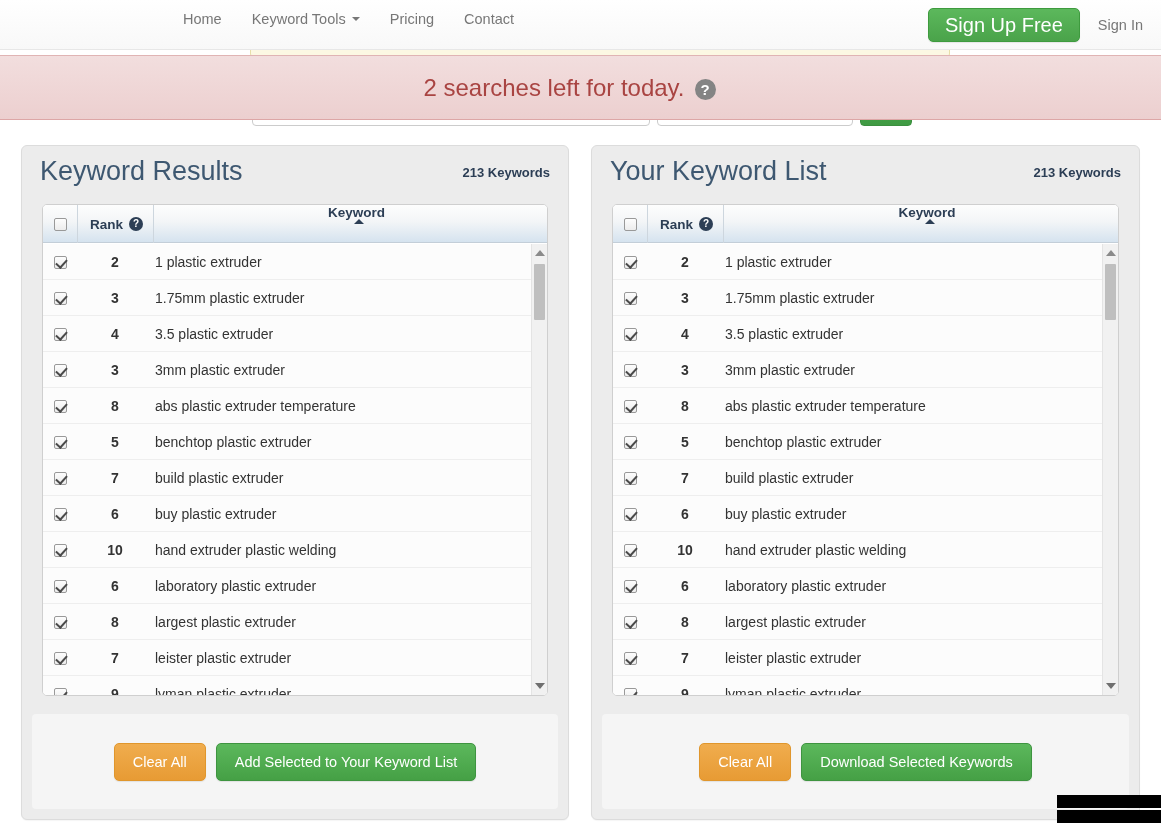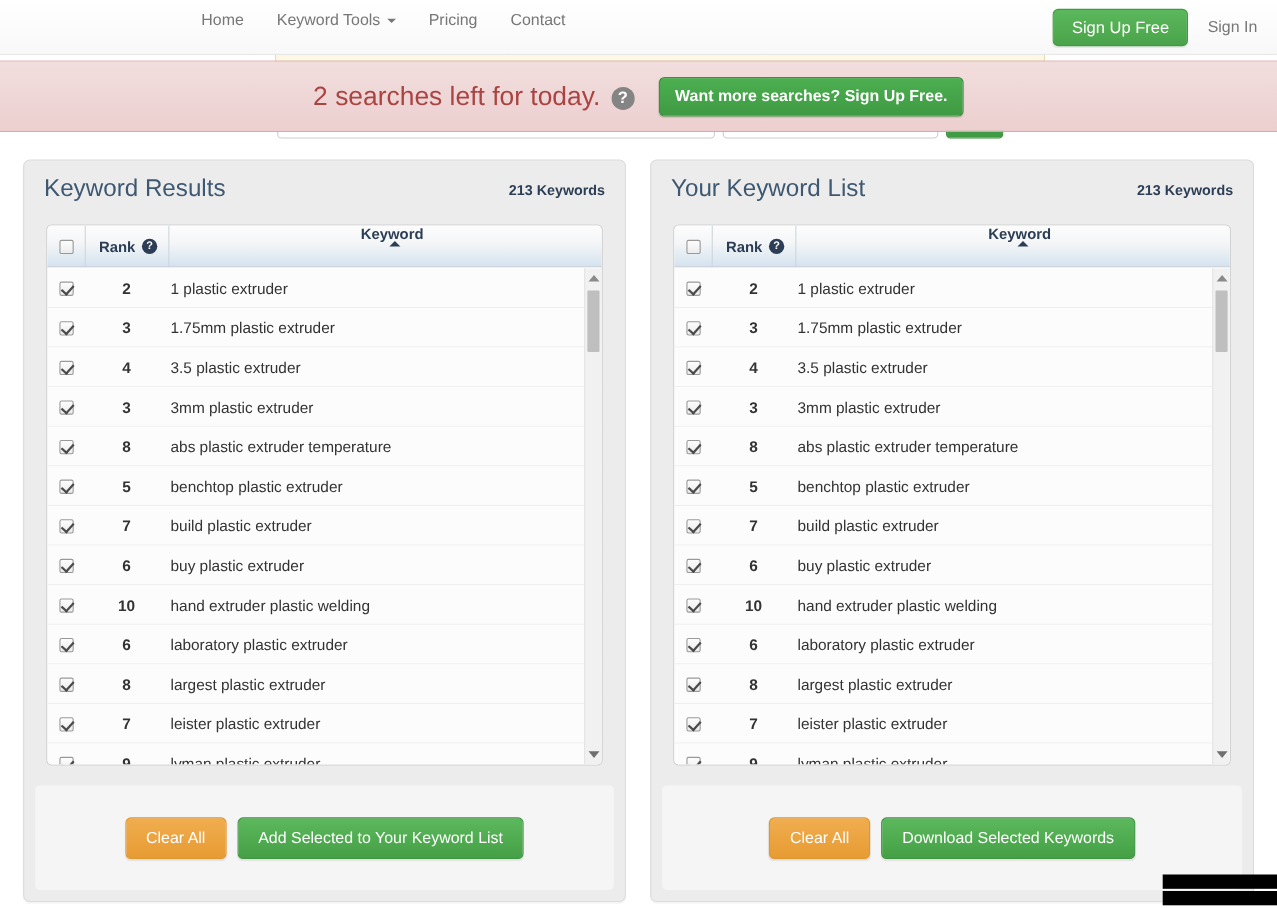--- a/index.html
+++ b/index.html
@@ -70,21 +70,21 @@
   .nav-right {
     position: absolute; right: 0; top: 0;
     height: 50px; display: flex; align-items: center;
   }
   .btn-signup {
     display: inline-flex; align-items: center; justify-content: center;
     height: 34px; padding: 4px 16px; margin-right: 8px;
     background: linear-gradient(to bottom, #5cb85c 0%, #4aa34a 100%);
     border: 1px solid #3e9b3e;
     border-radius: 5px;
-    color: #ffffff; font-size: 15px;
+    color: #ffffff; font-size: 20px;
     cursor: pointer; white-space: nowrap;
     box-shadow: 0 1px 1px rgba(0,0,0,.08);
   }
   .signin-link {
     display: inline-flex; align-items: center;
     height: 34px; padding: 0 18px 0 10px;
     color: #777777; font-size: 14.5px;
     text-decoration: none; cursor: pointer;
   }
 
@@ -168,21 +168,21 @@
   }
   .panel.left  { left: 21px;  width: 548px; height: 675px; }
   .panel.right { left: 591px; width: 549px; height: 675px; }
 
   .panel-head {
     position: relative; height: 50px;
     padding: 12px 18px 0 18px;
   }
   .panel-title {
     float: left;
-    font-size: 22px; color: #3e5871; font-weight: normal;
+    font-size: 27px; color: #3e5871; font-weight: normal;
     line-height: 26px;
   }
   .panel-count {
     float: right;
     font-size: 13px; color: #2c3e55; font-weight: bold;
     line-height: 30px;
   }
 
   
   .table-box {
@@ -347,21 +347,20 @@
 
 <div class="search-form">
   <input class="sf-input kw" type="text" placeholder="" style="">
   <input class="sf-input eng" type="text" placeholder="" style="">
   <div class="sf-btn"></div>
 </div>
 
 <div class="limit-bar">
   <span class="limit-text">2 searches left for today.</span>
   <span class="help-badge">?</span>
-  <span class="btn-more-searches">Want more searches? Sign Up Free.</span>
 </div>
 
 <div class="content">
 
   <div class="panel left">
 
     <div class="panel-head">
       <div class="panel-title">Keyword Results</div>
       <div class="panel-count">213 Keywords</div>
     </div>

